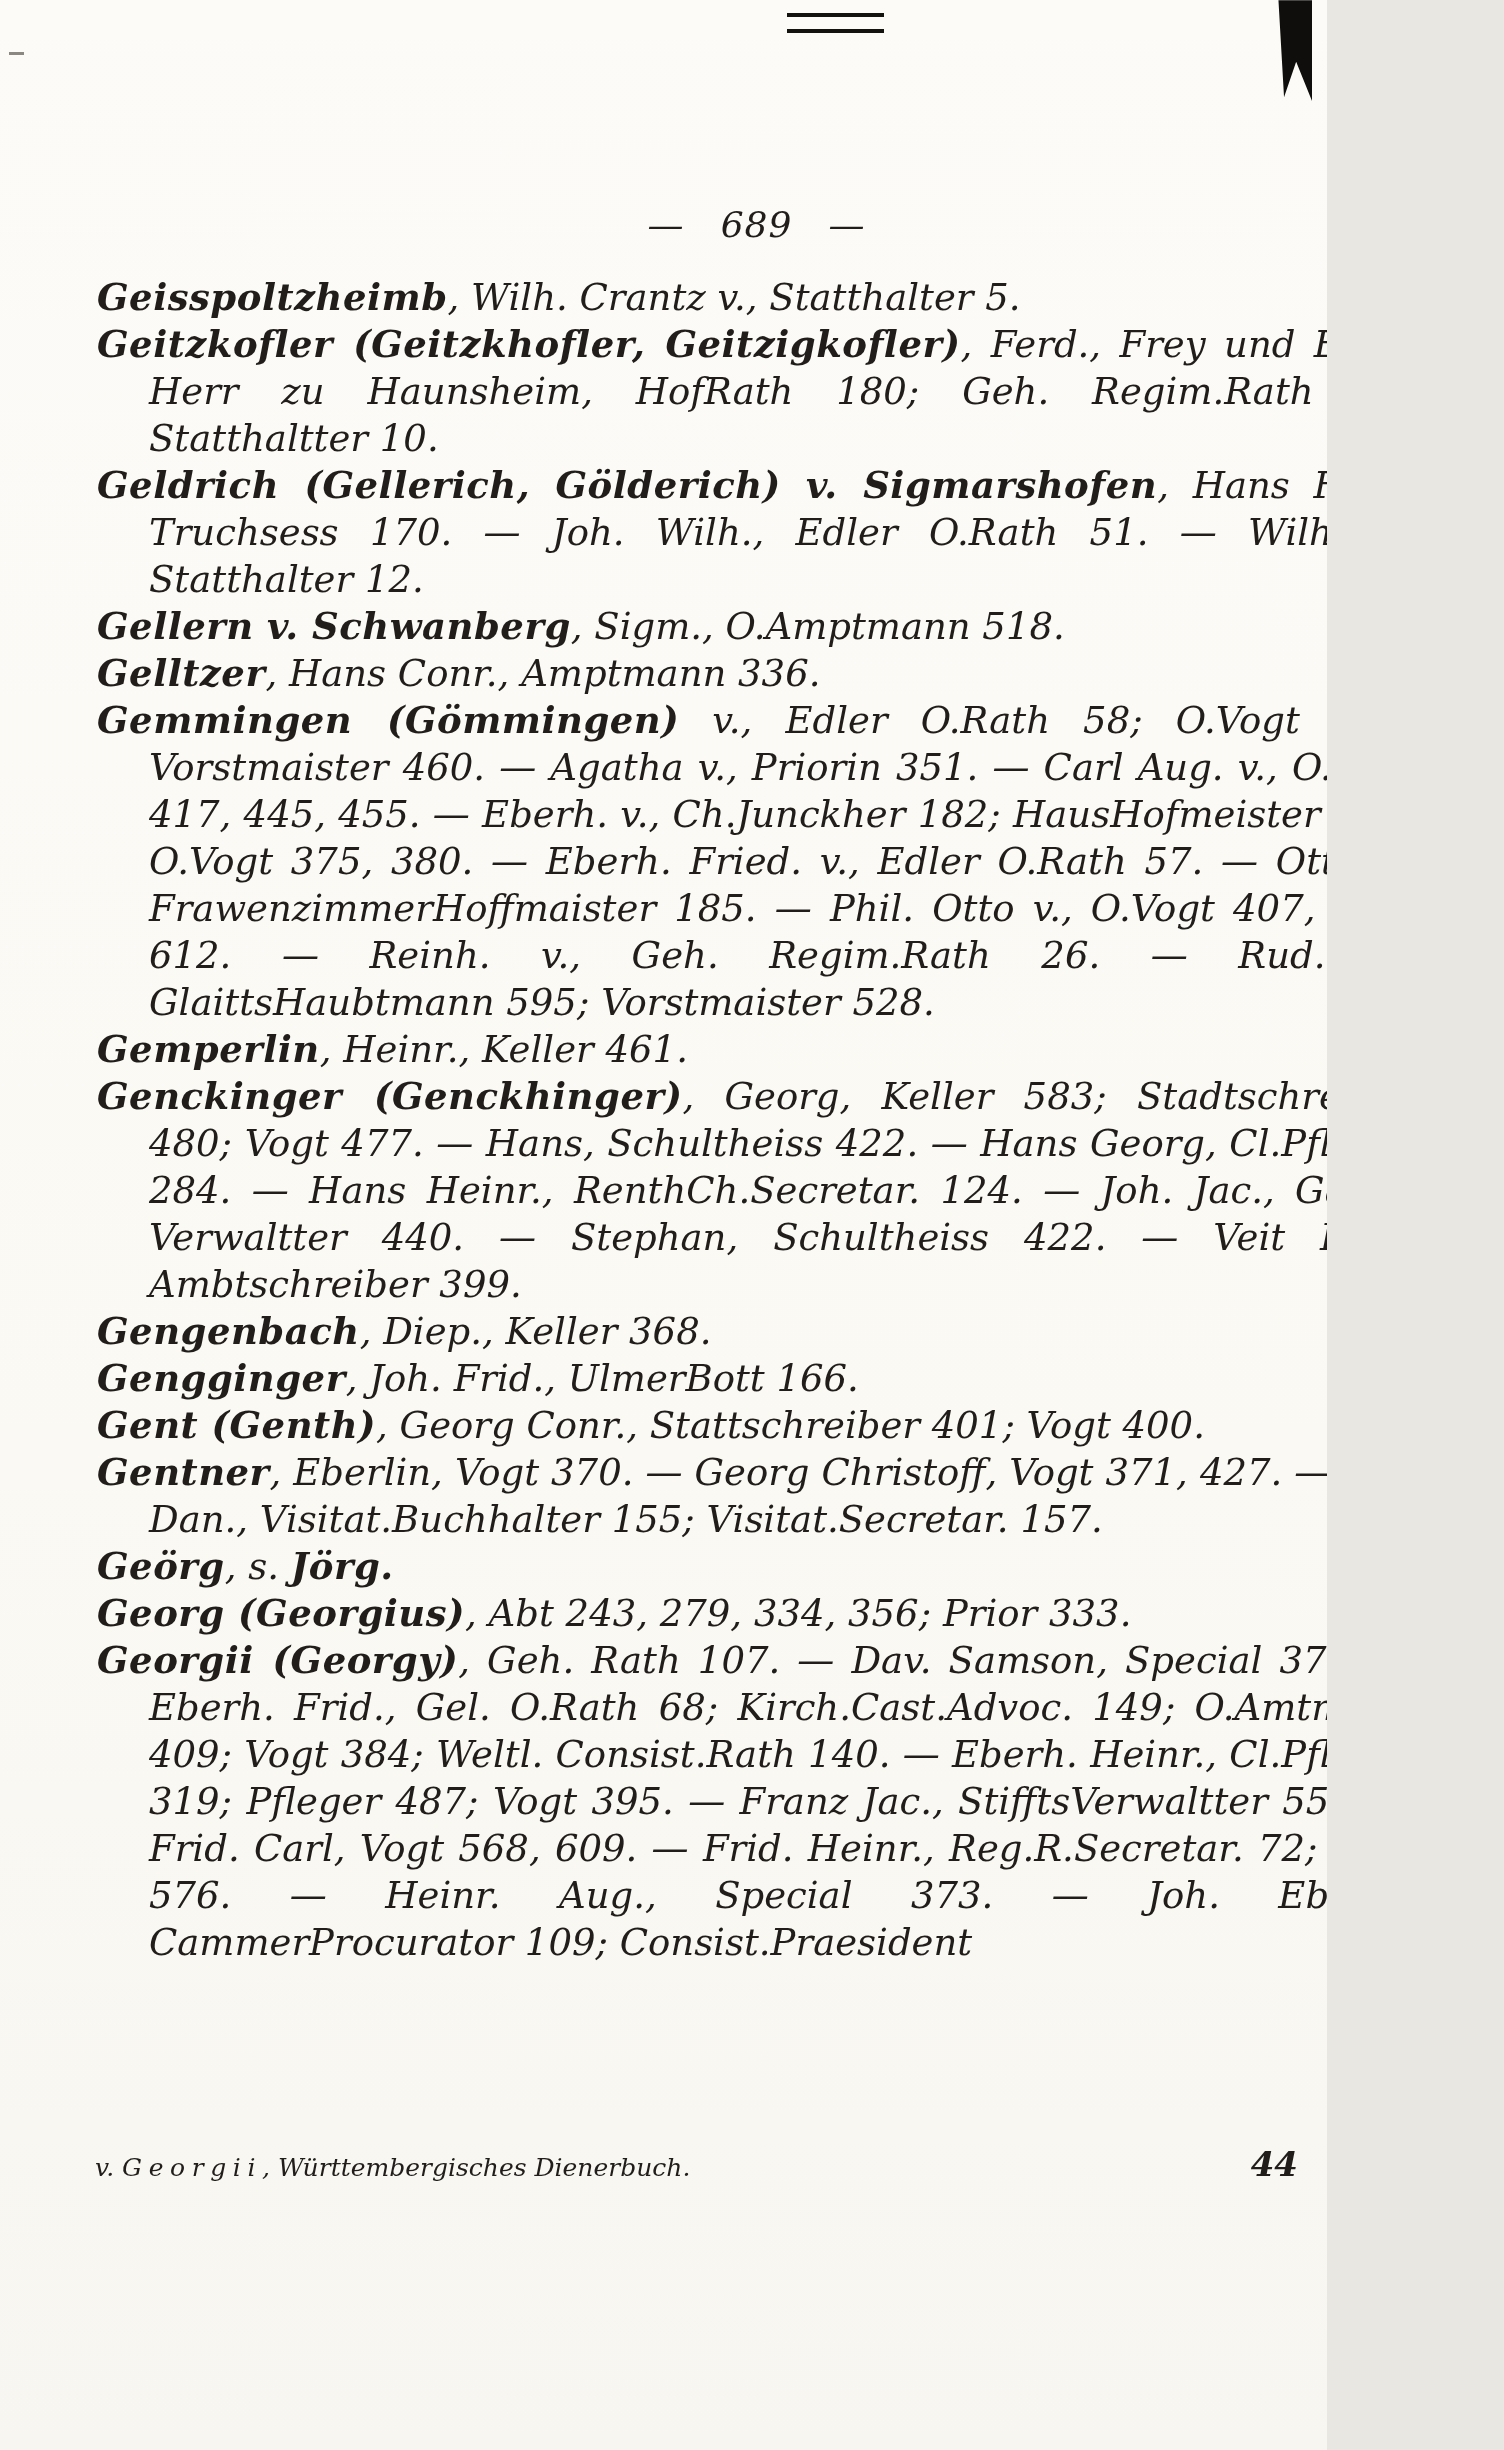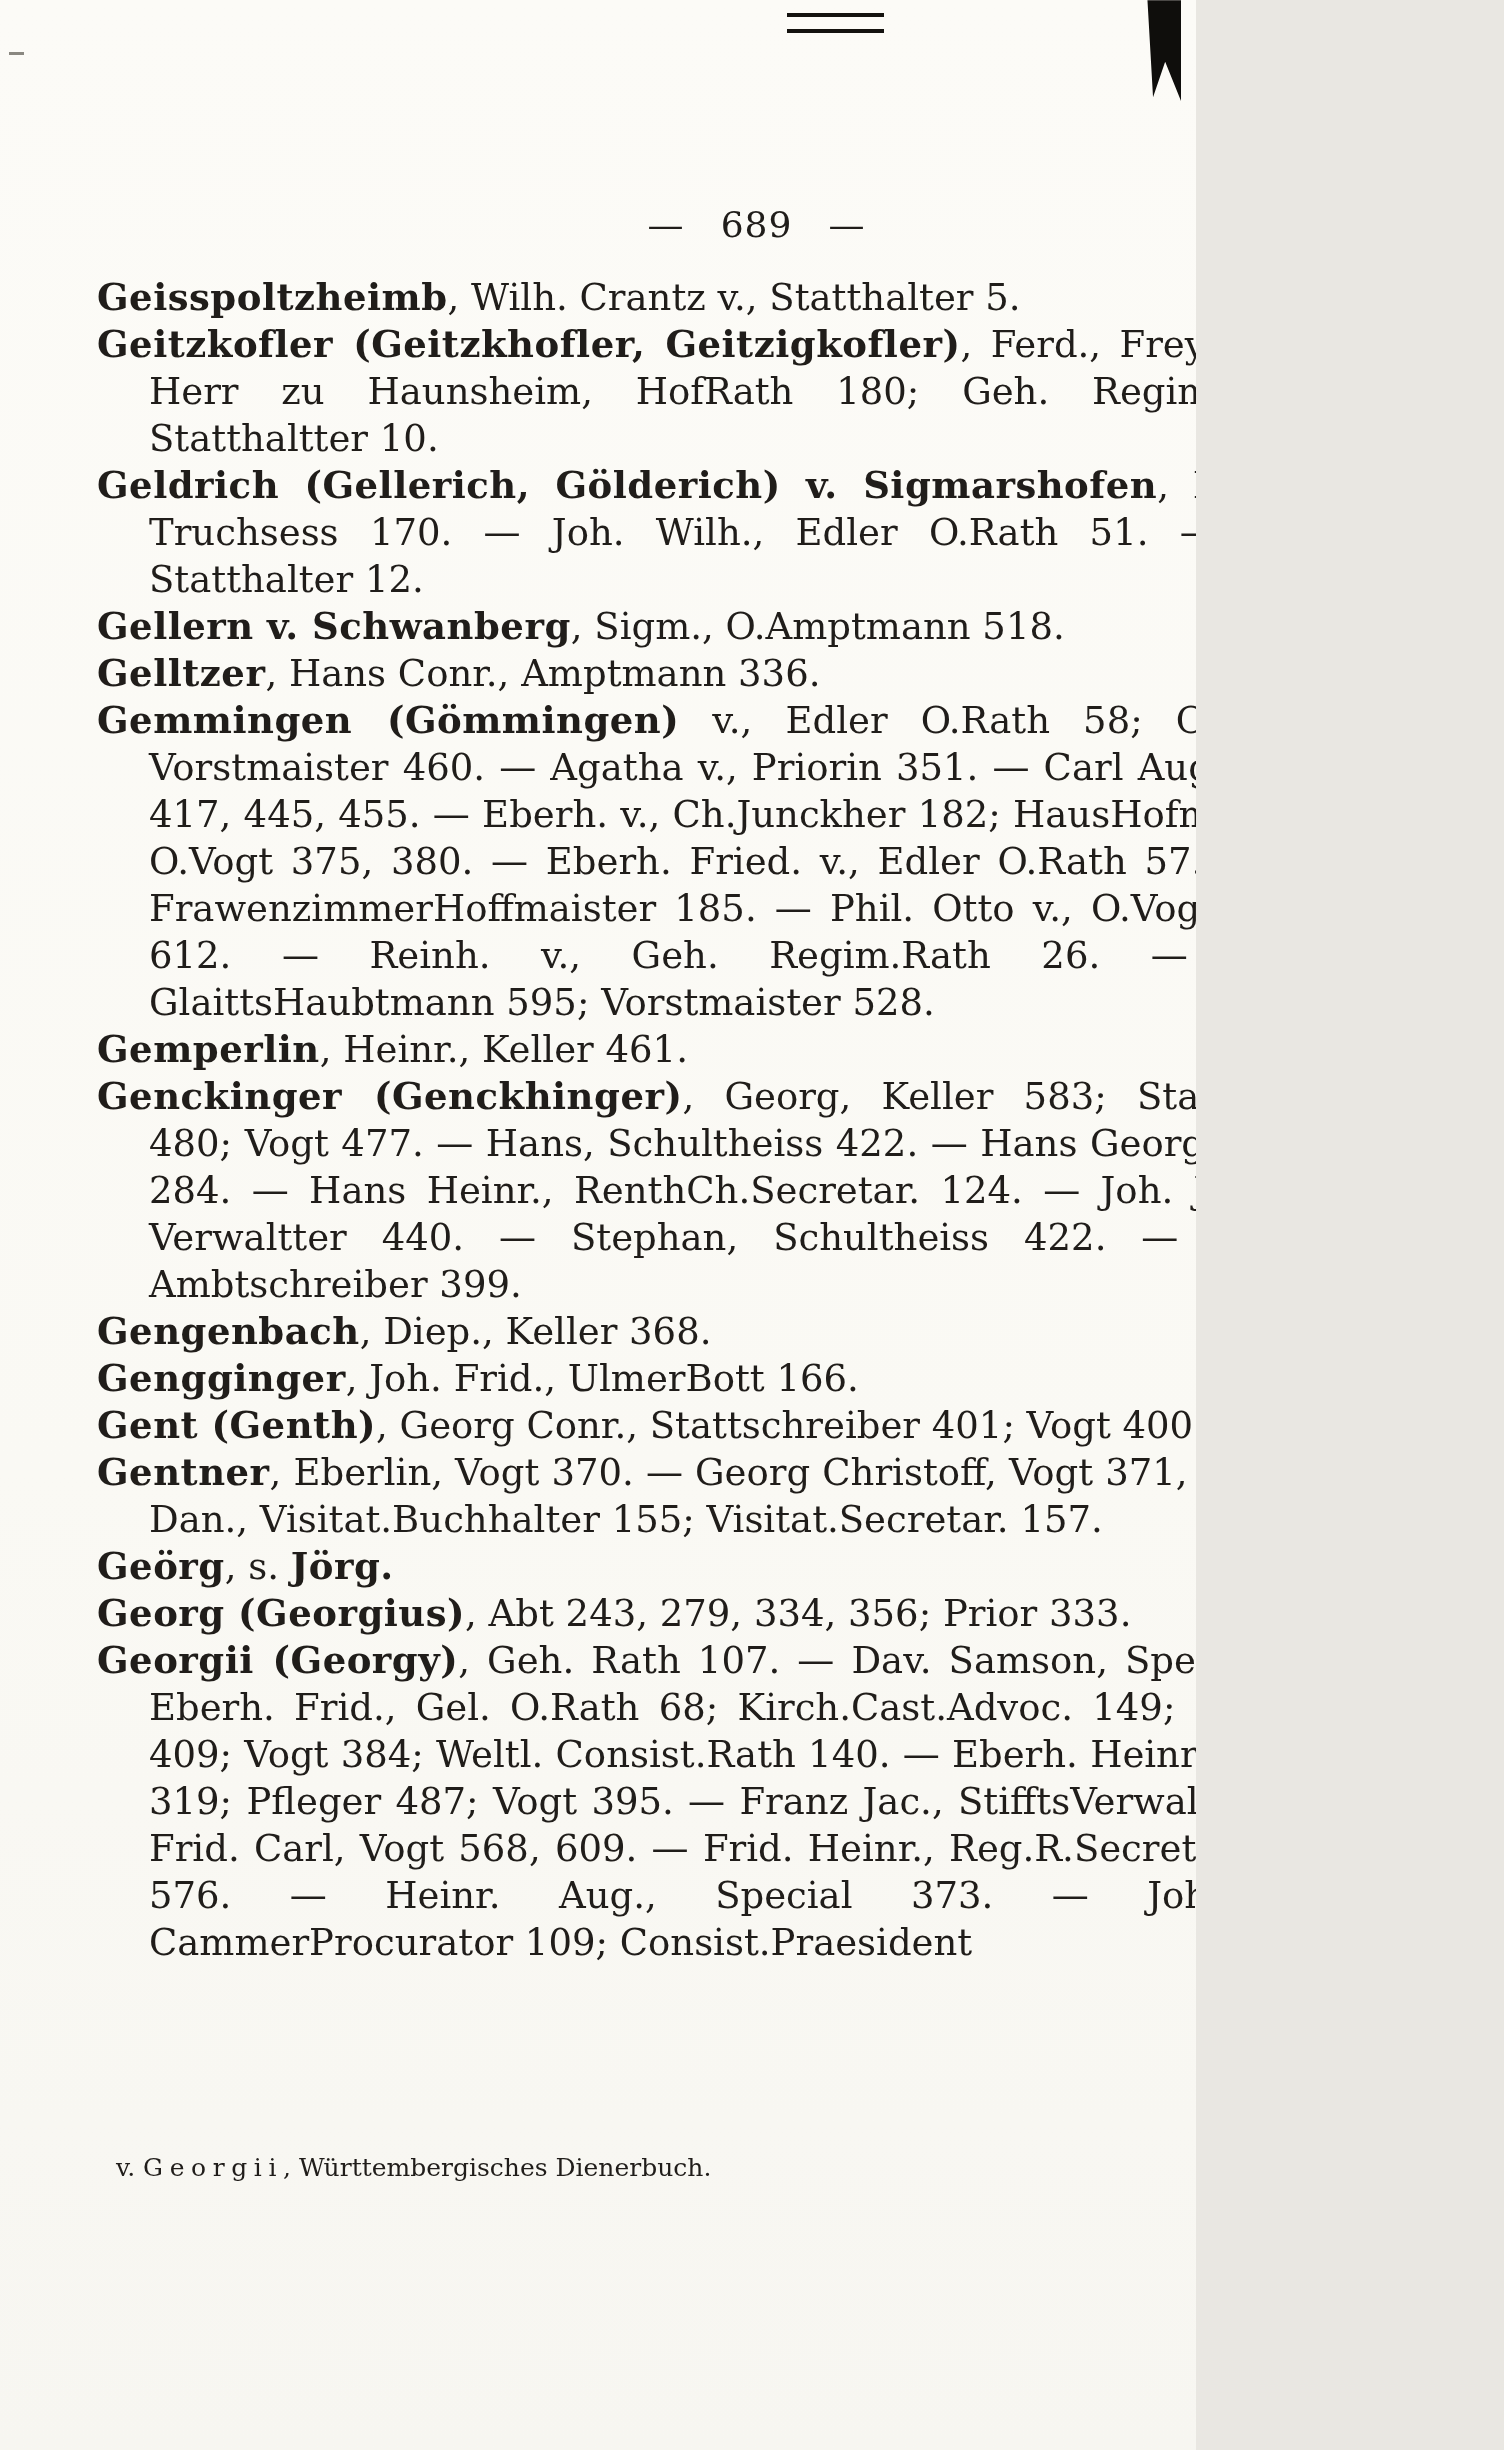--- a/index.html
+++ b/index.html
@@ -7,25 +7,26 @@
     padding: 0;
   }
   body {
     width: 1505px;
     height: 2450px;
     background: #e9e7e2;
     font-family: "DejaVu Serif", "Liberation Serif", serif;
   }
   .page {
     position: relative;
-    width: 1196px;
+    width: 1327px;
     height: 2450px;
     background: linear-gradient(180deg, #fcfbf7 0%, #faf9f4 60%, #f7f6f1 100%);
     color: #201d1a;
     overflow: hidden;
+    font-style: italic;
   }
   
   .top-rule {
     position: absolute;
     background: #14120f;
     height: 3.7px;
     width: 97px;
     left: 787px;
   }
   .top-rule.r1 { top: 13px; }
@@ -79,21 +80,21 @@
     text-indent: -52px;
     hyphens: none;
   }
   .entry .hw {
     font-weight: 700;
     letter-spacing: 0.5px;
   }
   .footer {
     position: absolute;
     top: 2144px;
-    left: 116px;
+    left: 95px;
     width: 1308px;
     display: flex;
     justify-content: space-between;
     align-items: baseline;
   }
   .footer .left {
     font-size: 25px;
   }
   .footer .left .author {
     letter-spacing: 6.6px;

